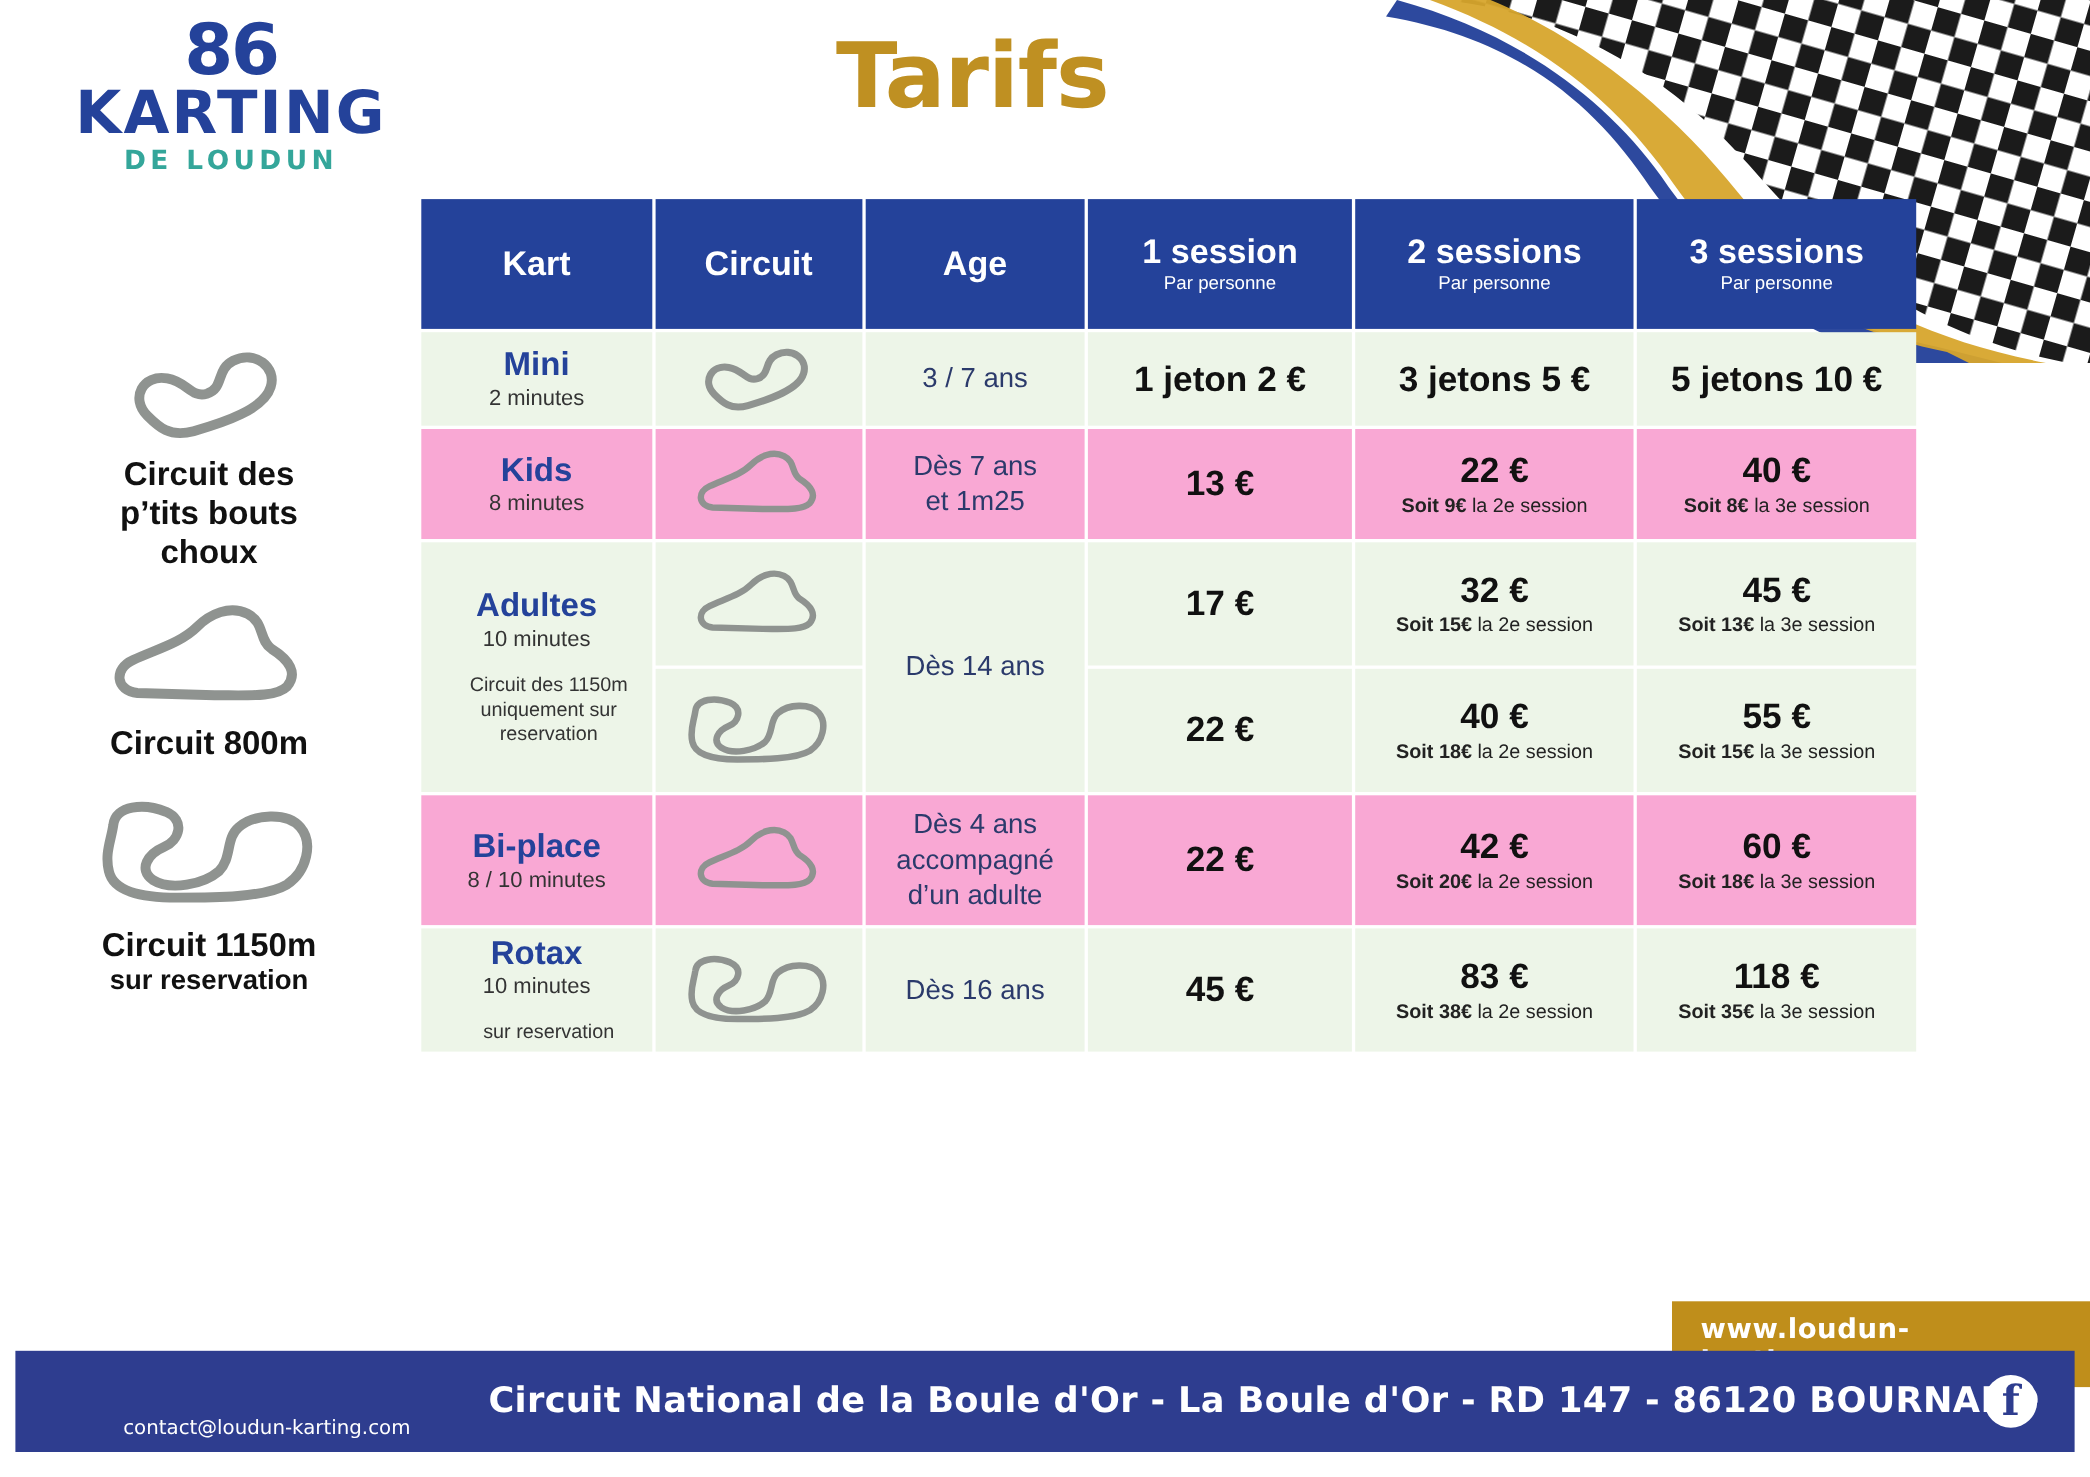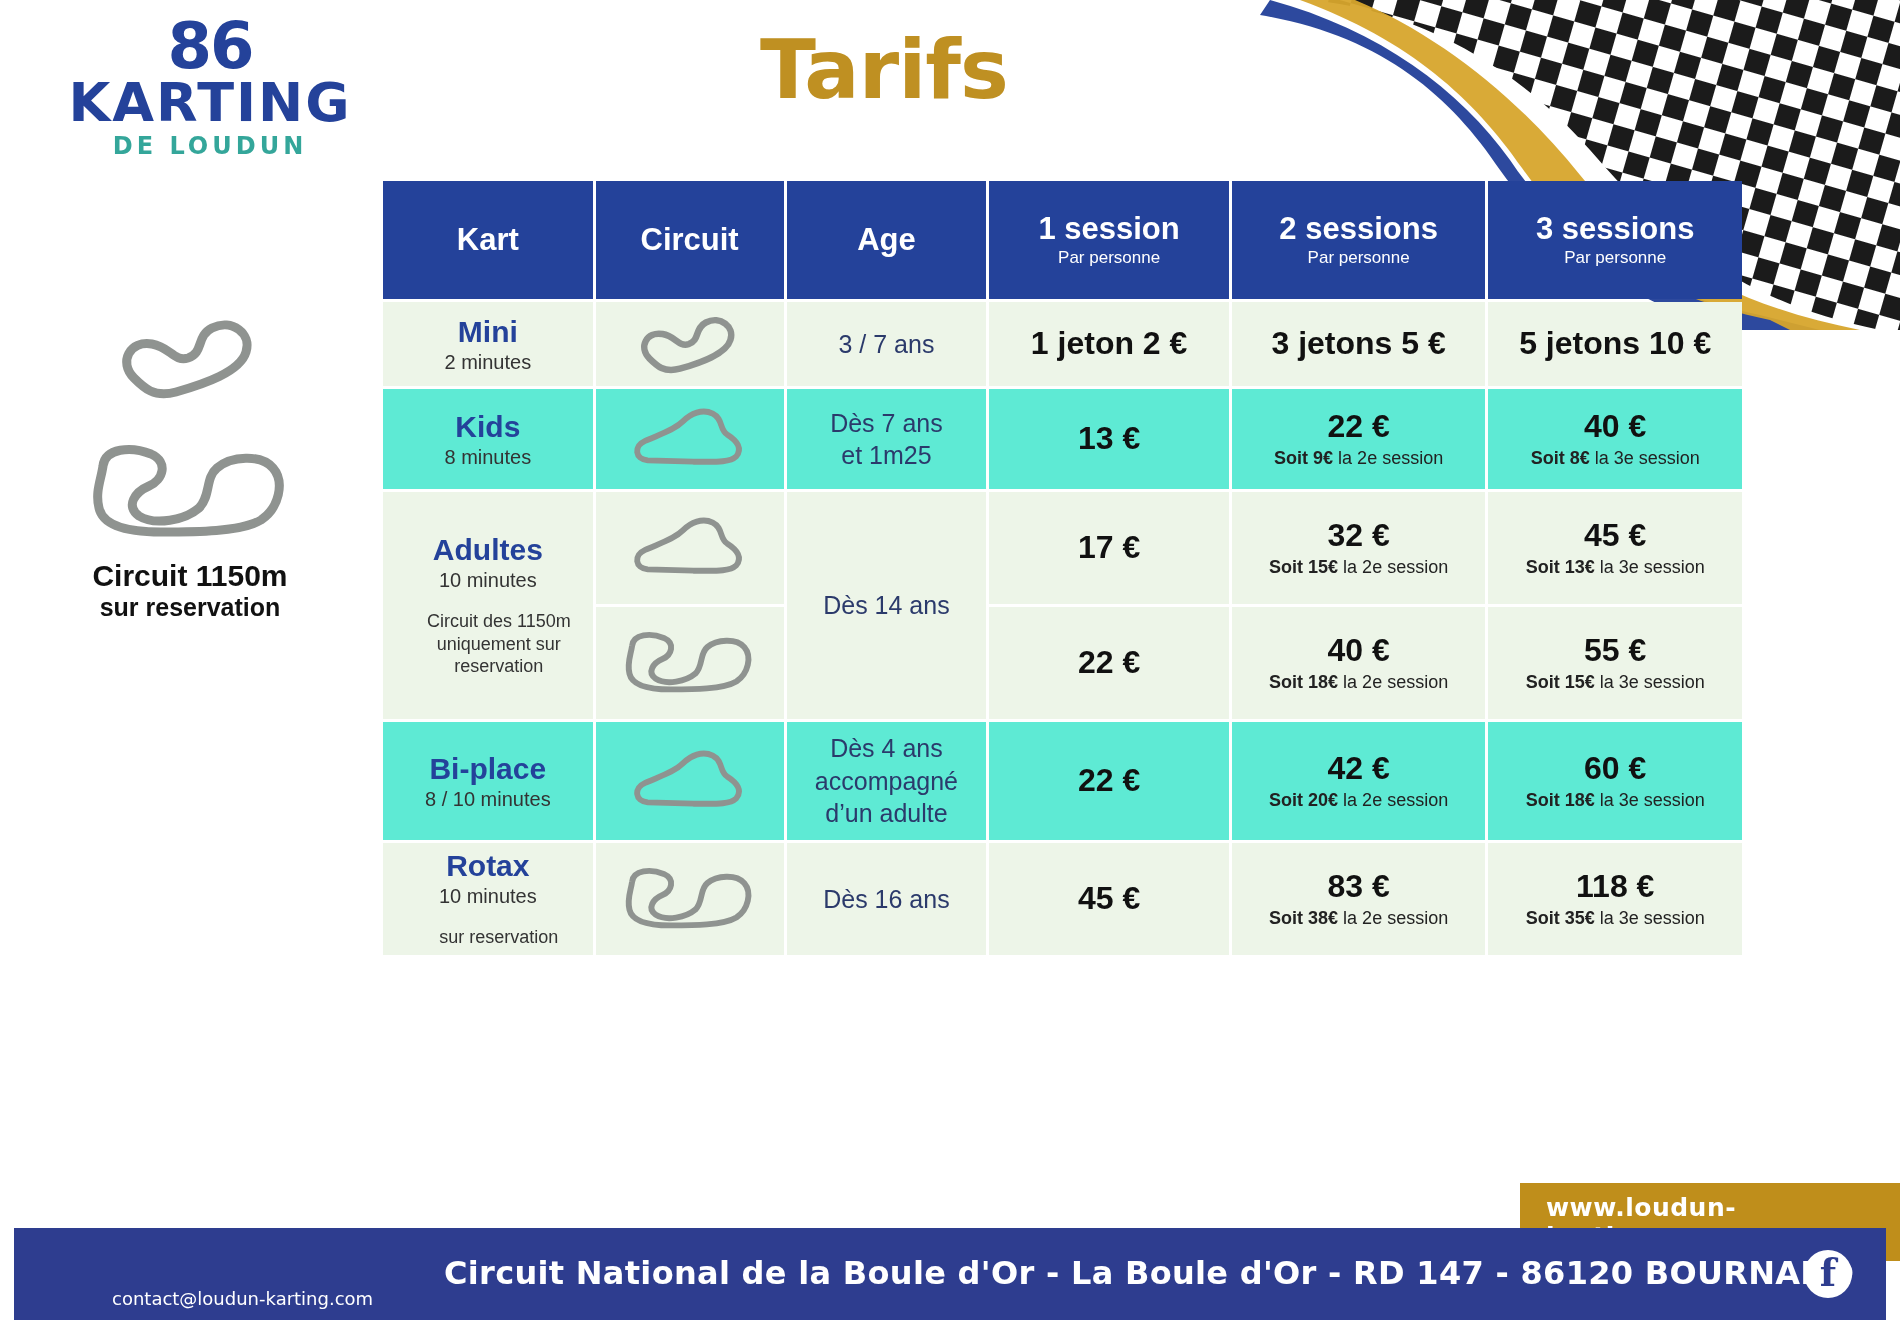--- a/index.html
+++ b/index.html
@@ -29,21 +29,21 @@
   .lc-label{font-size:30px;font-weight:bold;color:#111;line-height:1.18;margin-top:4px;}
   .lc-sub{font-size:25px;font-weight:bold;color:#111;line-height:1.15;}
 
   
   .table{position:absolute;left:380px;top:178px;width:1365px;border-collapse:separate;border-spacing:3px;}
   .table td,.table th{padding:0;vertical-align:middle;text-align:center;}
   thead th{background:#24429a;color:#fff;height:118px;}
   .th-main{font-size:31px;font-weight:bold;line-height:1.1;}
   .th-sub{font-size:17px;font-weight:normal;margin-top:2px;}
   .row-a td{background:#edf5e8;}
-  .row-b td{background:#5eead4;}
+  .row-b td{background:#f9a8d4;}
 
   .c-kart{width:210px;}
   .c-circ{width:188px;}
   .c-age{width:200px;}
   .c-s1{width:240px;}
   .c-s2{width:254px;}
   .c-s3{width:254px;}
 
   .kart-name{font-size:30px;font-weight:bold;color:#24429a;line-height:1.1;}
   .kart-min{font-size:20px;color:#333;margin-top:3px;}
@@ -100,22 +100,29 @@
 </div>
 
 <div class="title">Tarifs</div>
 
 <div class="left-col">
 
   <div class="lc-block">
     <svg class="lc-svg" width="180" height="110" viewBox="0 0 180 110">
       <path d="M34,78 C18,62 30,40 52,44 C70,47 74,62 88,58 C104,53 96,36 112,28 C132,18 152,34 146,52 C140,72 104,84 76,92 C54,98 44,88 34,78 Z" fill="none" stroke="#8f9390" stroke-width="9" stroke-linejoin="round"></path>
     </svg>
+    <div class="lc-label">Circuit des<br>p’tits bouts<br>choux</div>
   </div>
 
+  <div class="lc-block">
+    <svg class="lc-svg" width="230" height="120" viewBox="0 0 230 120">
+      <path d="M50,96 C30,94 28,74 46,66 C68,56 90,50 104,36 C116,24 134,16 150,24 C166,32 160,48 172,56 C188,66 196,78 186,90 C176,100 150,98 120,98 Z" fill="none" stroke="#8f9390" stroke-width="9" stroke-linejoin="round"></path>
+    </svg>
+    <div class="lc-label">Circuit 800m</div>
+  </div>
 
   <div class="lc-block">
     <svg class="lc-svg" width="250" height="130" viewBox="0 0 250 130">
       <path d="M38,42 C40,24 66,22 86,30 C104,38 98,56 84,62 C70,68 60,82 74,92 C90,102 120,96 134,84 C146,72 140,54 152,44 C166,32 196,30 208,44 C220,58 214,84 196,96 C176,108 130,108 96,108 C62,108 38,102 34,84 C30,68 36,56 38,42 Z" fill="none" stroke="#8f9390" stroke-width="9" stroke-linejoin="round"></path>
     </svg>
     <div class="lc-label">Circuit 1150m</div>
     <div class="lc-sub">sur reservation</div>
   </div>
 
 </div>

